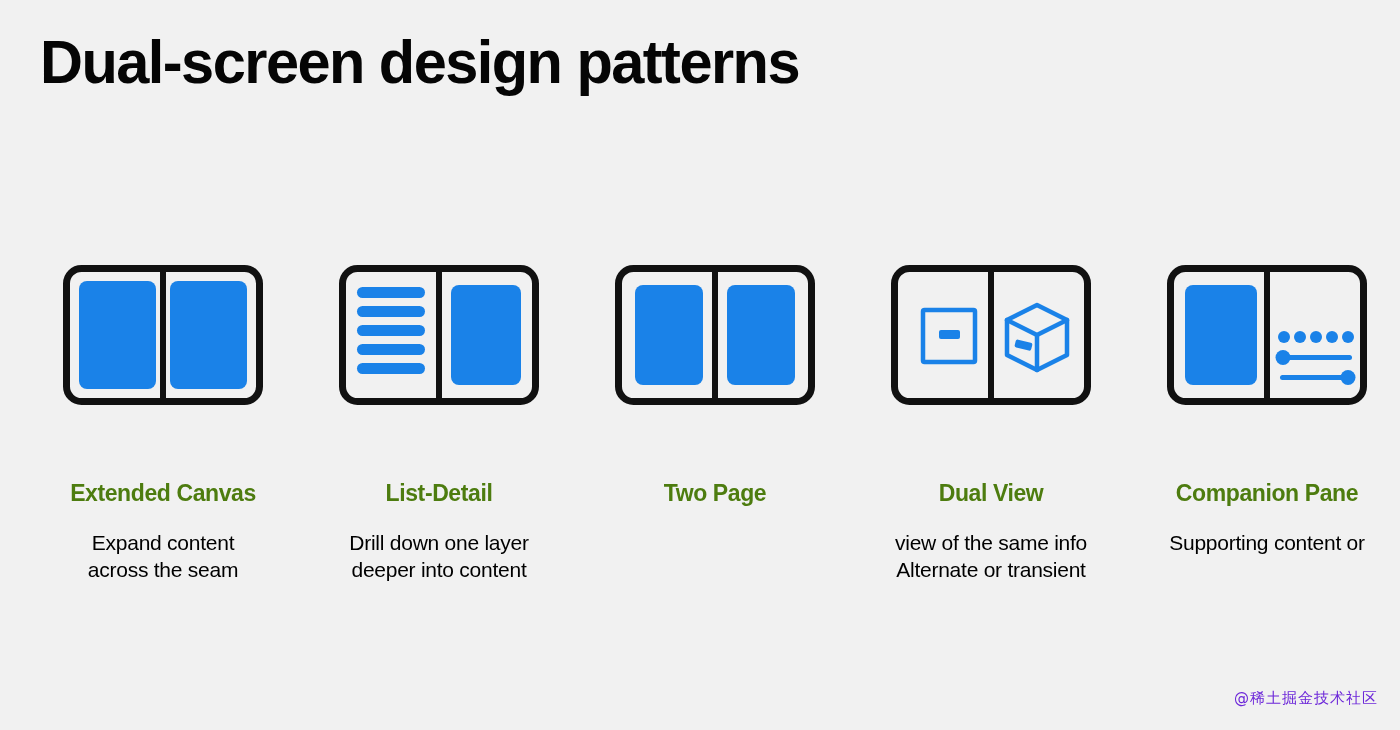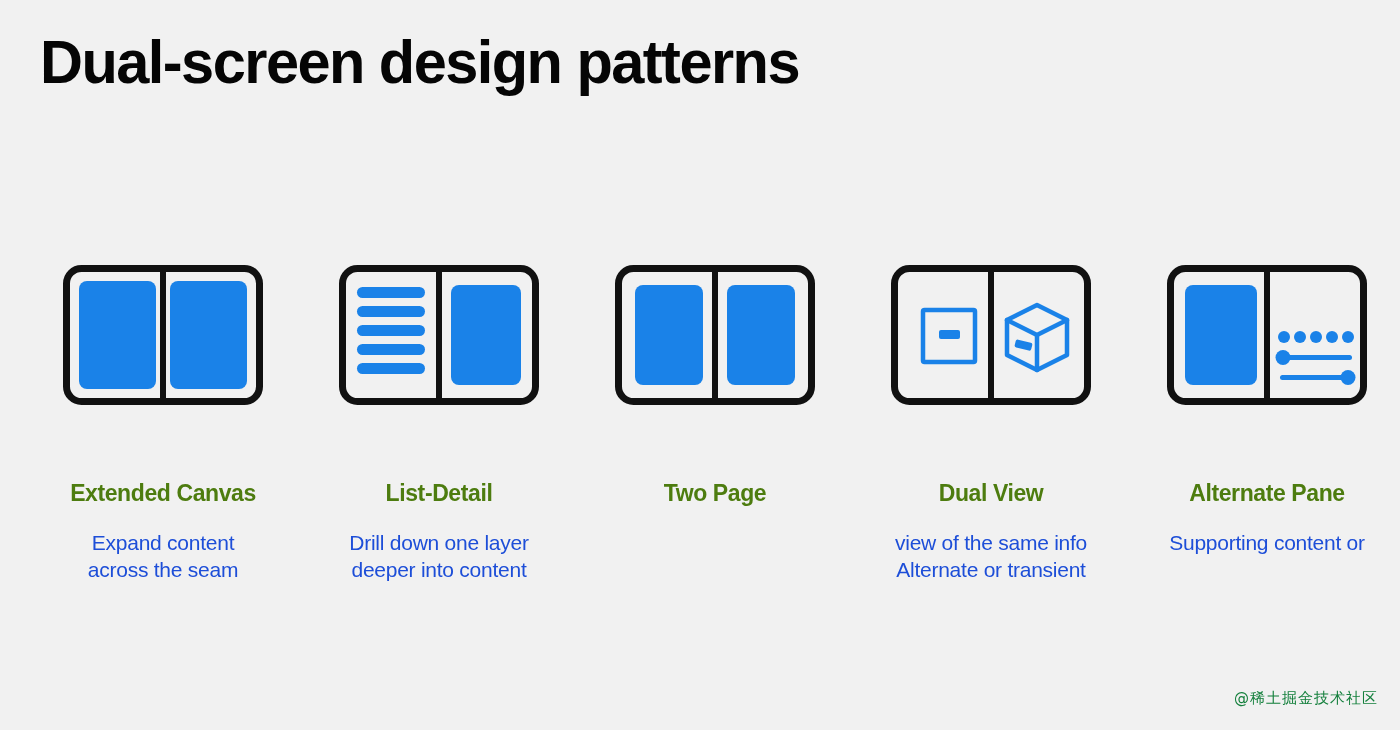--- a/index.html
+++ b/index.html
@@ -68,32 +68,32 @@
     font-weight: 700;
     letter-spacing: -0.4px;
     color: #4d7c0f;
     text-align: center;
     white-space: nowrap;
   }
   .card-desc {
     margin-top: 22px;
     font-size: 21px;
     line-height: 1.30;
-    color: #1d4ed8;
+    color: #000000;
     text-align: center;
     letter-spacing: -0.25px;
   }
   .card-desc span { display: block; white-space: nowrap; }
 
   .watermark {
     position: absolute;
     right: 22px;
     bottom: 22px;
     font-size: 15px;
-    color: #15803d;
+    color: #6d28d9;
     letter-spacing: 1px;
     font-family: "DejaVu Sans", sans-serif;
   }
 </style>
 </head>
 <body>
 
 <div class="slide">
 
   <div class="slide-title">Dual-screen design patterns</div>
@@ -192,21 +192,21 @@
             <rect x="113" y="90" width="72" height="5" rx="2.5" fill="#1a82e8"></rect>
             <circle cx="116" cy="92.5" r="7.5" fill="#1a82e8"></circle>
           </g>
           <g>
             <rect x="113" y="110" width="72" height="5" rx="2.5" fill="#1a82e8"></rect>
             <circle cx="181" cy="112.5" r="7.5" fill="#1a82e8"></circle>
           </g>
           <line x1="100" y1="3" x2="100" y2="137" stroke="#111111" stroke-width="6"></line>
         </svg>
       </div>
-      <div class="card-title">Alternate Pane</div>
+      <div class="card-title">Companion Pane</div>
       <div class="card-desc">
         <span>Supporting content or</span>
       </div>
     </div>
 
   </div>
 
   <div class="watermark">@稀土掘金技术社区</div>
 
 </div>

